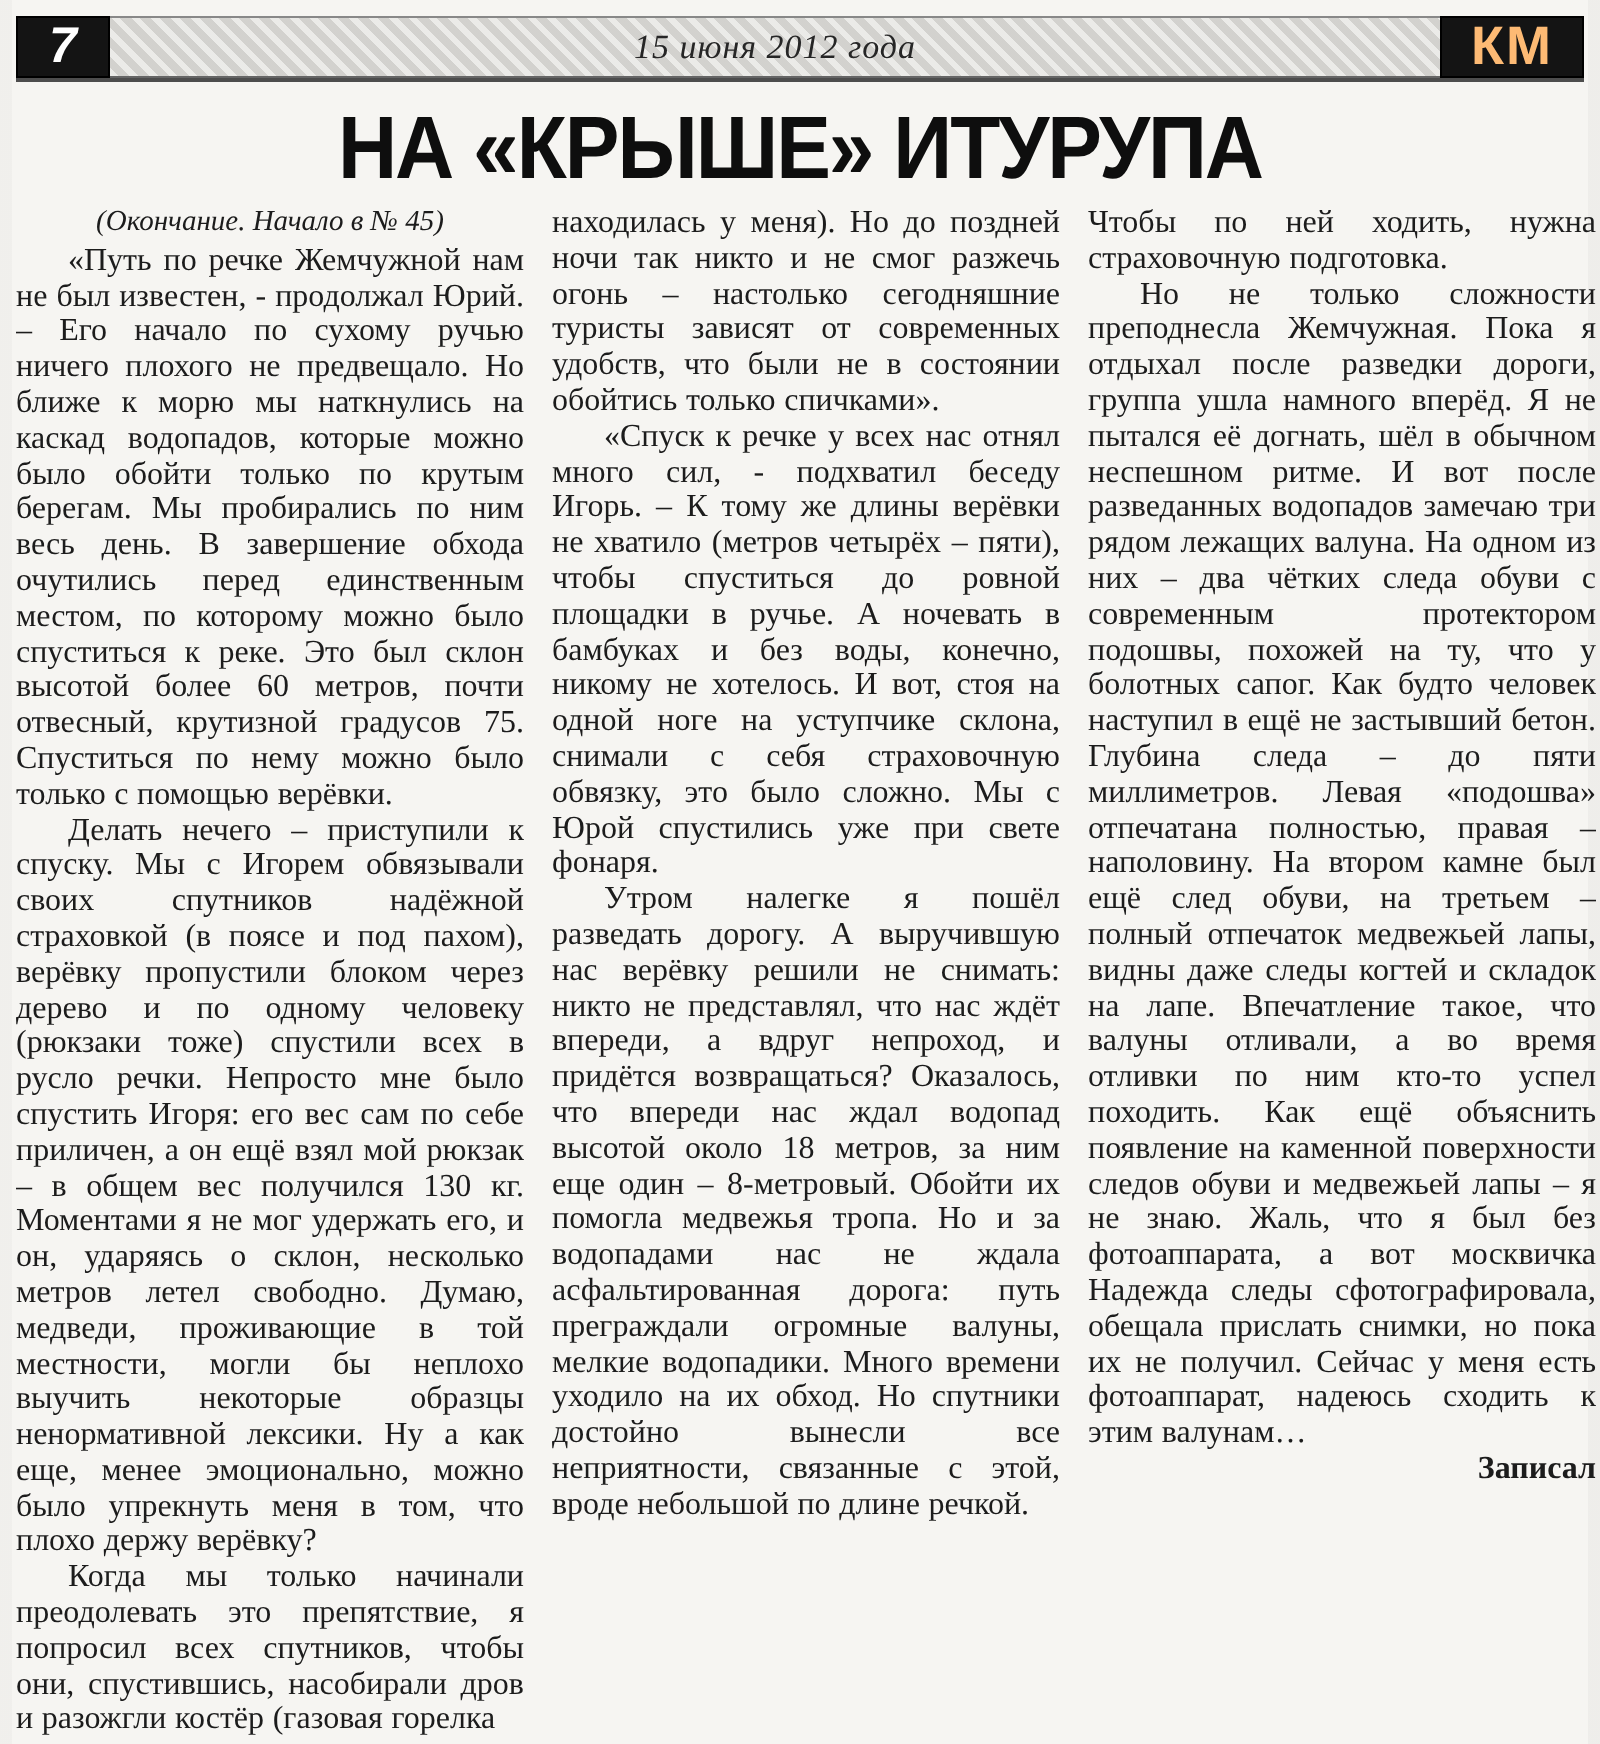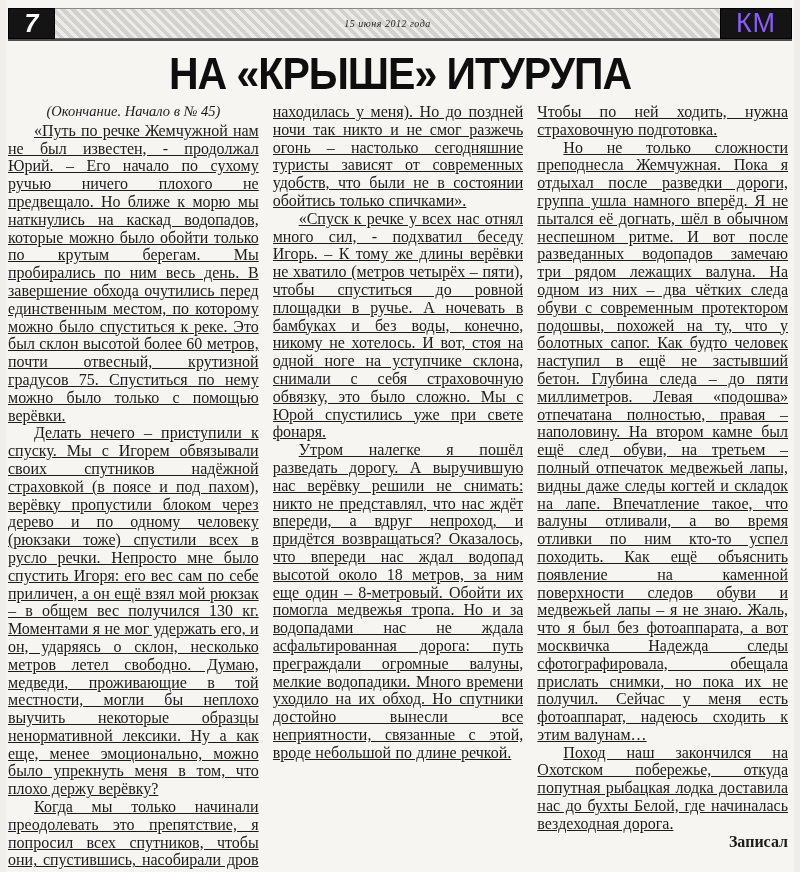--- a/index.html
+++ b/index.html
@@ -36,30 +36,30 @@
   }
   .date-strip {
     flex: 1;
     background-color: #dbdad6;
     background-image: repeating-linear-gradient(45deg, rgba(255,255,255,0.45) 0 3px, rgba(0,0,0,0.04) 3px 7px);
     border-top: 1px solid #888; border-bottom: 1px solid #666;
     display: flex; align-items: center; justify-content: center;
   }
   .date-text {
     font-style: italic;
-    font-size: 10px;
+    font-size: 17px;
     color: #262626;
     letter-spacing: 0.5px;
   }
   .logo-box {
     width: 72px; flex: none;
-    background: #141414; color: #8b5cf6;
+    background: #141414; color: #fdba74;
     display: flex; align-items: center; justify-content: center;
     font-family: "Liberation Sans", sans-serif;
-    font-weight: 400;
+    font-weight: 700;
     font-size: 27px;
     letter-spacing: 1px;
     border: 1px solid #000;
   }
 
   
   .title {
     flex: none;
     margin: 13px 0 6px 0;
     text-align: center;
@@ -68,39 +68,38 @@
     font-size: 41px;
     line-height: 1.0;
     color: #0e0e0e;
     letter-spacing: -1px;
     transform: scaleY(1.08);
   }
 
   
   .columns {
     flex: 1; min-height: 0;
-    margin: 2px 12px 2px 8px;
+    margin: 2px 2px 2px 8px;
     display: flex;
     gap: 14px;
   }
   .col {
     flex: 1; min-width: 0;
     overflow: hidden;
     text-align: justify;
     font-size: 16px;
     line-height: 17.8px;
     color: #1c1c1c;
   }
   .para {
     margin: 0;
     text-indent: 26px;
     hyphens: auto;
     -webkit-hyphens: auto;
     word-spacing: 0.02em;
-    text-decoration: underline;
   }
   .para.no-indent { text-indent: 0; }
   .note {
     margin: 0 0 1px 0;
     text-align: center;
     font-style: italic;
     font-size: 14.5px;
     text-indent: 0;
   }
   .sig {
@@ -137,20 +136,19 @@
 
     <div class="col">
       <p class="para no-indent">находилась у меня). Но до поздней ночи так никто и не смог разжечь огонь – настолько сегодняшние туристы зависят от современных удобств, что были не в состоянии обойтись только спичками».</p>
       <p class="para">«Спуск к речке у всех нас отнял много сил, - подхватил беседу Игорь. – К тому же длины верёвки не хватило (метров четырёх – пяти), чтобы спуститься до ровной площадки в ручье. А ночевать в бамбуках и без воды, конечно, никому не хотелось. И вот, стоя на одной ноге на уступчике склона, снимали с себя страховочную обвязку, это было сложно. Мы с Юрой спустились уже при свете фонаря.</p>
       <p class="para">Утром налегке я пошёл разведать дорогу. А выручившую нас верёвку решили не снимать: никто не представлял, что нас ждёт впереди, а вдруг непроход, и придётся возвращаться? Оказалось, что впереди нас ждал водопад высотой около 18 метров, за ним еще один – 8-метровый. Обойти их помогла медвежья тропа. Но и за водопадами нас не ждала асфальтированная дорога: путь преграждали огромные валуны, мелкие водопадики. Много времени уходило на их обход. Но спутники достойно вынесли все неприятности, связанные с этой, вроде небольшой по длине речкой.</p>
     </div>
 
     <div class="col">
       <p class="para no-indent">Чтобы по ней ходить, нужна страховочную подготовка.</p>
       <p class="para">Но не только сложности преподнесла Жемчужная. Пока я отдыхал после разведки дороги, группа ушла намного вперёд. Я не пытался её догнать, шёл в обычном неспешном ритме. И вот после разведанных водопадов замечаю три рядом лежащих валуна. На одном из них – два чётких следа обуви с современным протектором подошвы, похожей на ту, что у болотных сапог. Как будто человек наступил в ещё не застывший бетон. Глубина следа – до пяти миллиметров. Левая «подошва» отпечатана полностью, правая – наполовину. На втором камне был ещё след обуви, на третьем – полный отпечаток медвежьей лапы, видны даже следы когтей и складок на лапе. Впечатление такое, что валуны отливали, а во время отливки по ним кто-то успел походить. Как ещё объяснить появление на каменной поверхности следов обуви и медвежьей лапы – я не знаю. Жаль, что я был без фотоаппарата, а вот москвичка Надежда следы сфотографировала, обещала прислать снимки, но пока их не получил. Сейчас у меня есть фотоаппарат, надеюсь сходить к этим валунам…</p>
-      <p class="para">Поход наш закончился на Охотском побережье, откуда попутная рыбацкая лодка доставила нас до бухты Белой, где начиналась вездеходная дорога.</p>
       <p class="sig">Записал</p>
 
     </div>
 
   </div>
 
 </div>
 
 </body></html>

